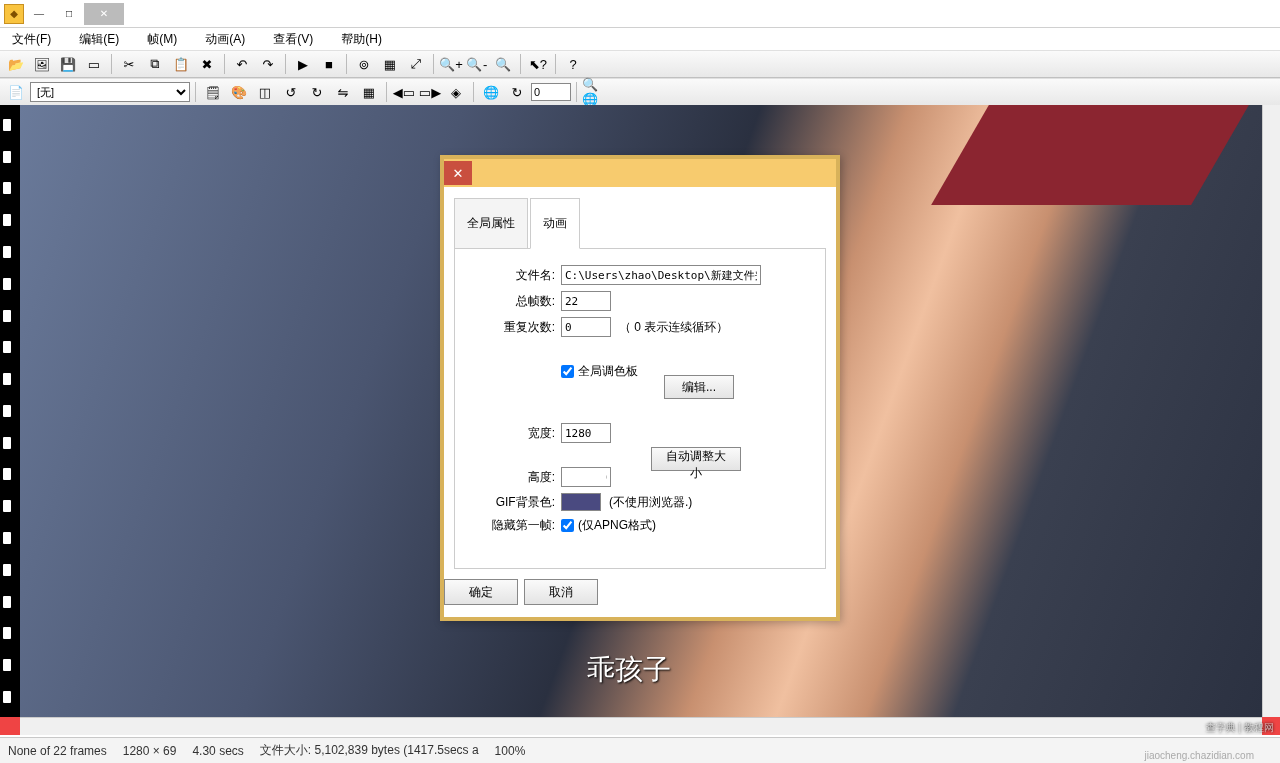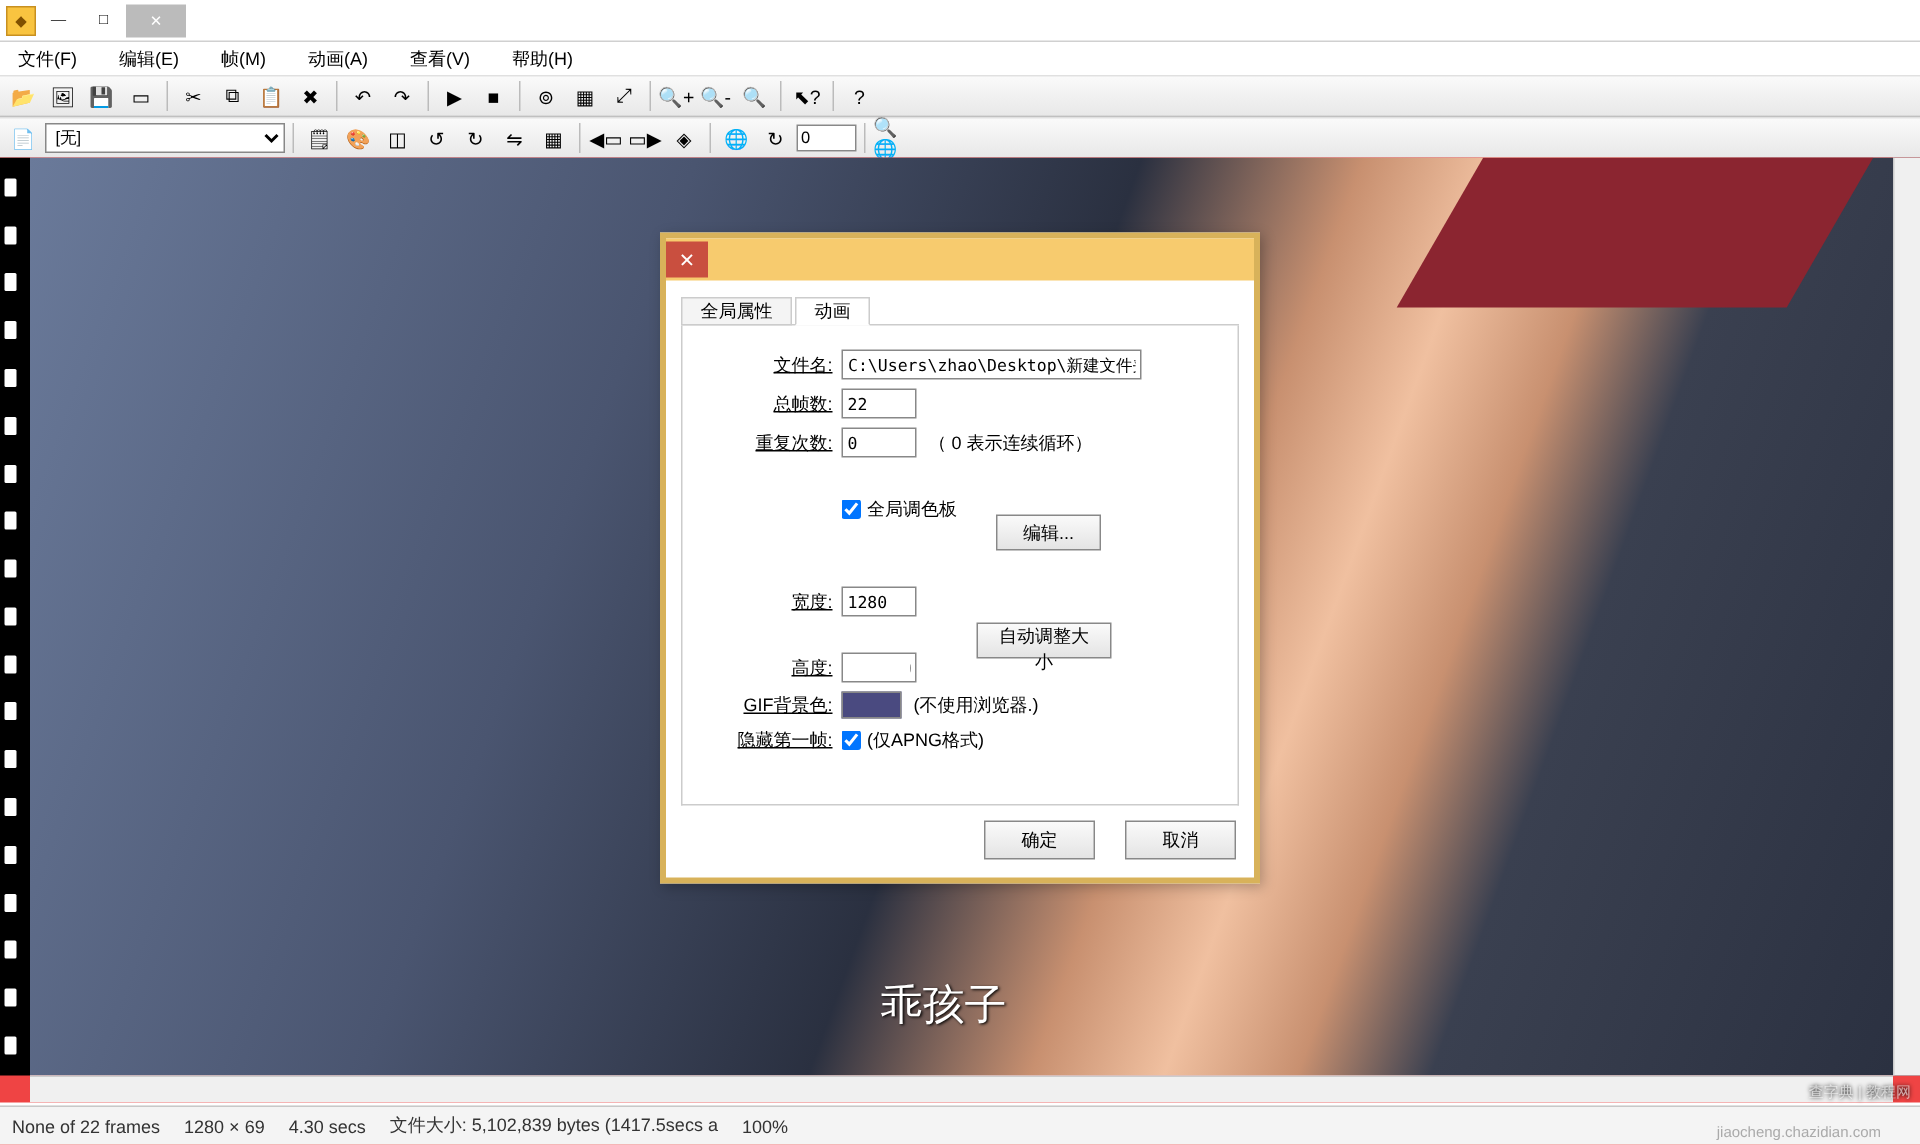--- a/index.html
+++ b/index.html
@@ -35,31 +35,31 @@
 .watermark { position: absolute; right: 6px; bottom: 28px; font-size: 10px; color: rgba(255,255,255,0.6); text-shadow: 0 0 3px #000; }
 .watermark2 { position: absolute; right: 10px; bottom: 2px; font-size: 10px; color: #aaa; }
 
 
 .dialog { position: absolute; left: 440px; top: 155px; width: 400px; border: 4px solid #d8b25a; background: #fff; box-shadow: 2px 2px 8px rgba(0,0,0,0.25); }
 .dialog-title { height: 28px; background: #f7cb6e; display: flex; align-items: center; }
 .dialog-title span { flex: 1; text-align: center; font-size: 13px; color: #333; }
 .dialog-title .close { width: 28px; height: 24px; background: #c94f3f; color: #fff; display: flex; align-items: center; justify-content: center; font-size: 13px; margin-right: 2px; }
 .dialog-body { padding: 10px 10px 0 10px; }
 .tabs { display: flex; border-bottom: 1px solid #ccc; }
-.tab { padding: 0 12px; border: 1px solid #ccc; background: #f4f4f4; margin-right: 2px; font-size: 12px; position: relative; top: 1px; }
+.tab { padding: 16px 12px; border: 1px solid #ccc; background: #f4f4f4; margin-right: 2px; font-size: 12px; position: relative; top: 1px; }
 .tab.active { background: #fff; border-bottom: 1px solid #fff; }
 .tab-content { border: 1px solid #ccc; border-top: none; padding: 16px 10px 10px 10px; min-height: 320px; }
 .form-row { display: flex; align-items: center; margin-bottom: 6px; }
-.form-row label { width: 90px; text-align: right; margin-right: 6px; font-size: 12px; text-decoration: underline; }
+.form-row label { width: 90px; text-align: right; margin-right: 6px; font-size: 12px; }
 .form-row input[type="text"] { height: 20px; border: 1px solid #888; padding: 0 3px; font-size: 11px; font-family: "MS Sans Serif", monospace; }
 .form-row .hint { margin-left: 8px; font-size: 12px; color: #000; }
 .form-row input[type="checkbox"] { margin-right: 4px; }
 .dbtn { height: 24px; padding: 0 10px; border: 1px solid #888; background: linear-gradient(#fafafa,#e4e4e4); font-size: 12px; margin-top: 32px; }
 .color-swatch { width: 40px; height: 18px; border: 1px solid #888; background: #4a4a80; display: inline-block; }
-.dialog-buttons { display: flex; justify-content: flex-end; gap: 20px; padding: 10px 12px 12px 0; }
+.dialog-buttons { display: flex; justify-content: flex-start; gap: 6px; padding: 10px 12px 12px 0; }
 .dialog-buttons button { width: 74px; height: 26px; border: 1px solid #888; background: linear-gradient(#fafafa,#e4e4e4); font-size: 12px; }
 </style>
 </head>
 <body>
 
 <div class="titlebar">
   <div class="icon">◆</div>
   <div class="winbtns">
     <div class="winbtn">—</div>
     <div class="winbtn">□</div>

